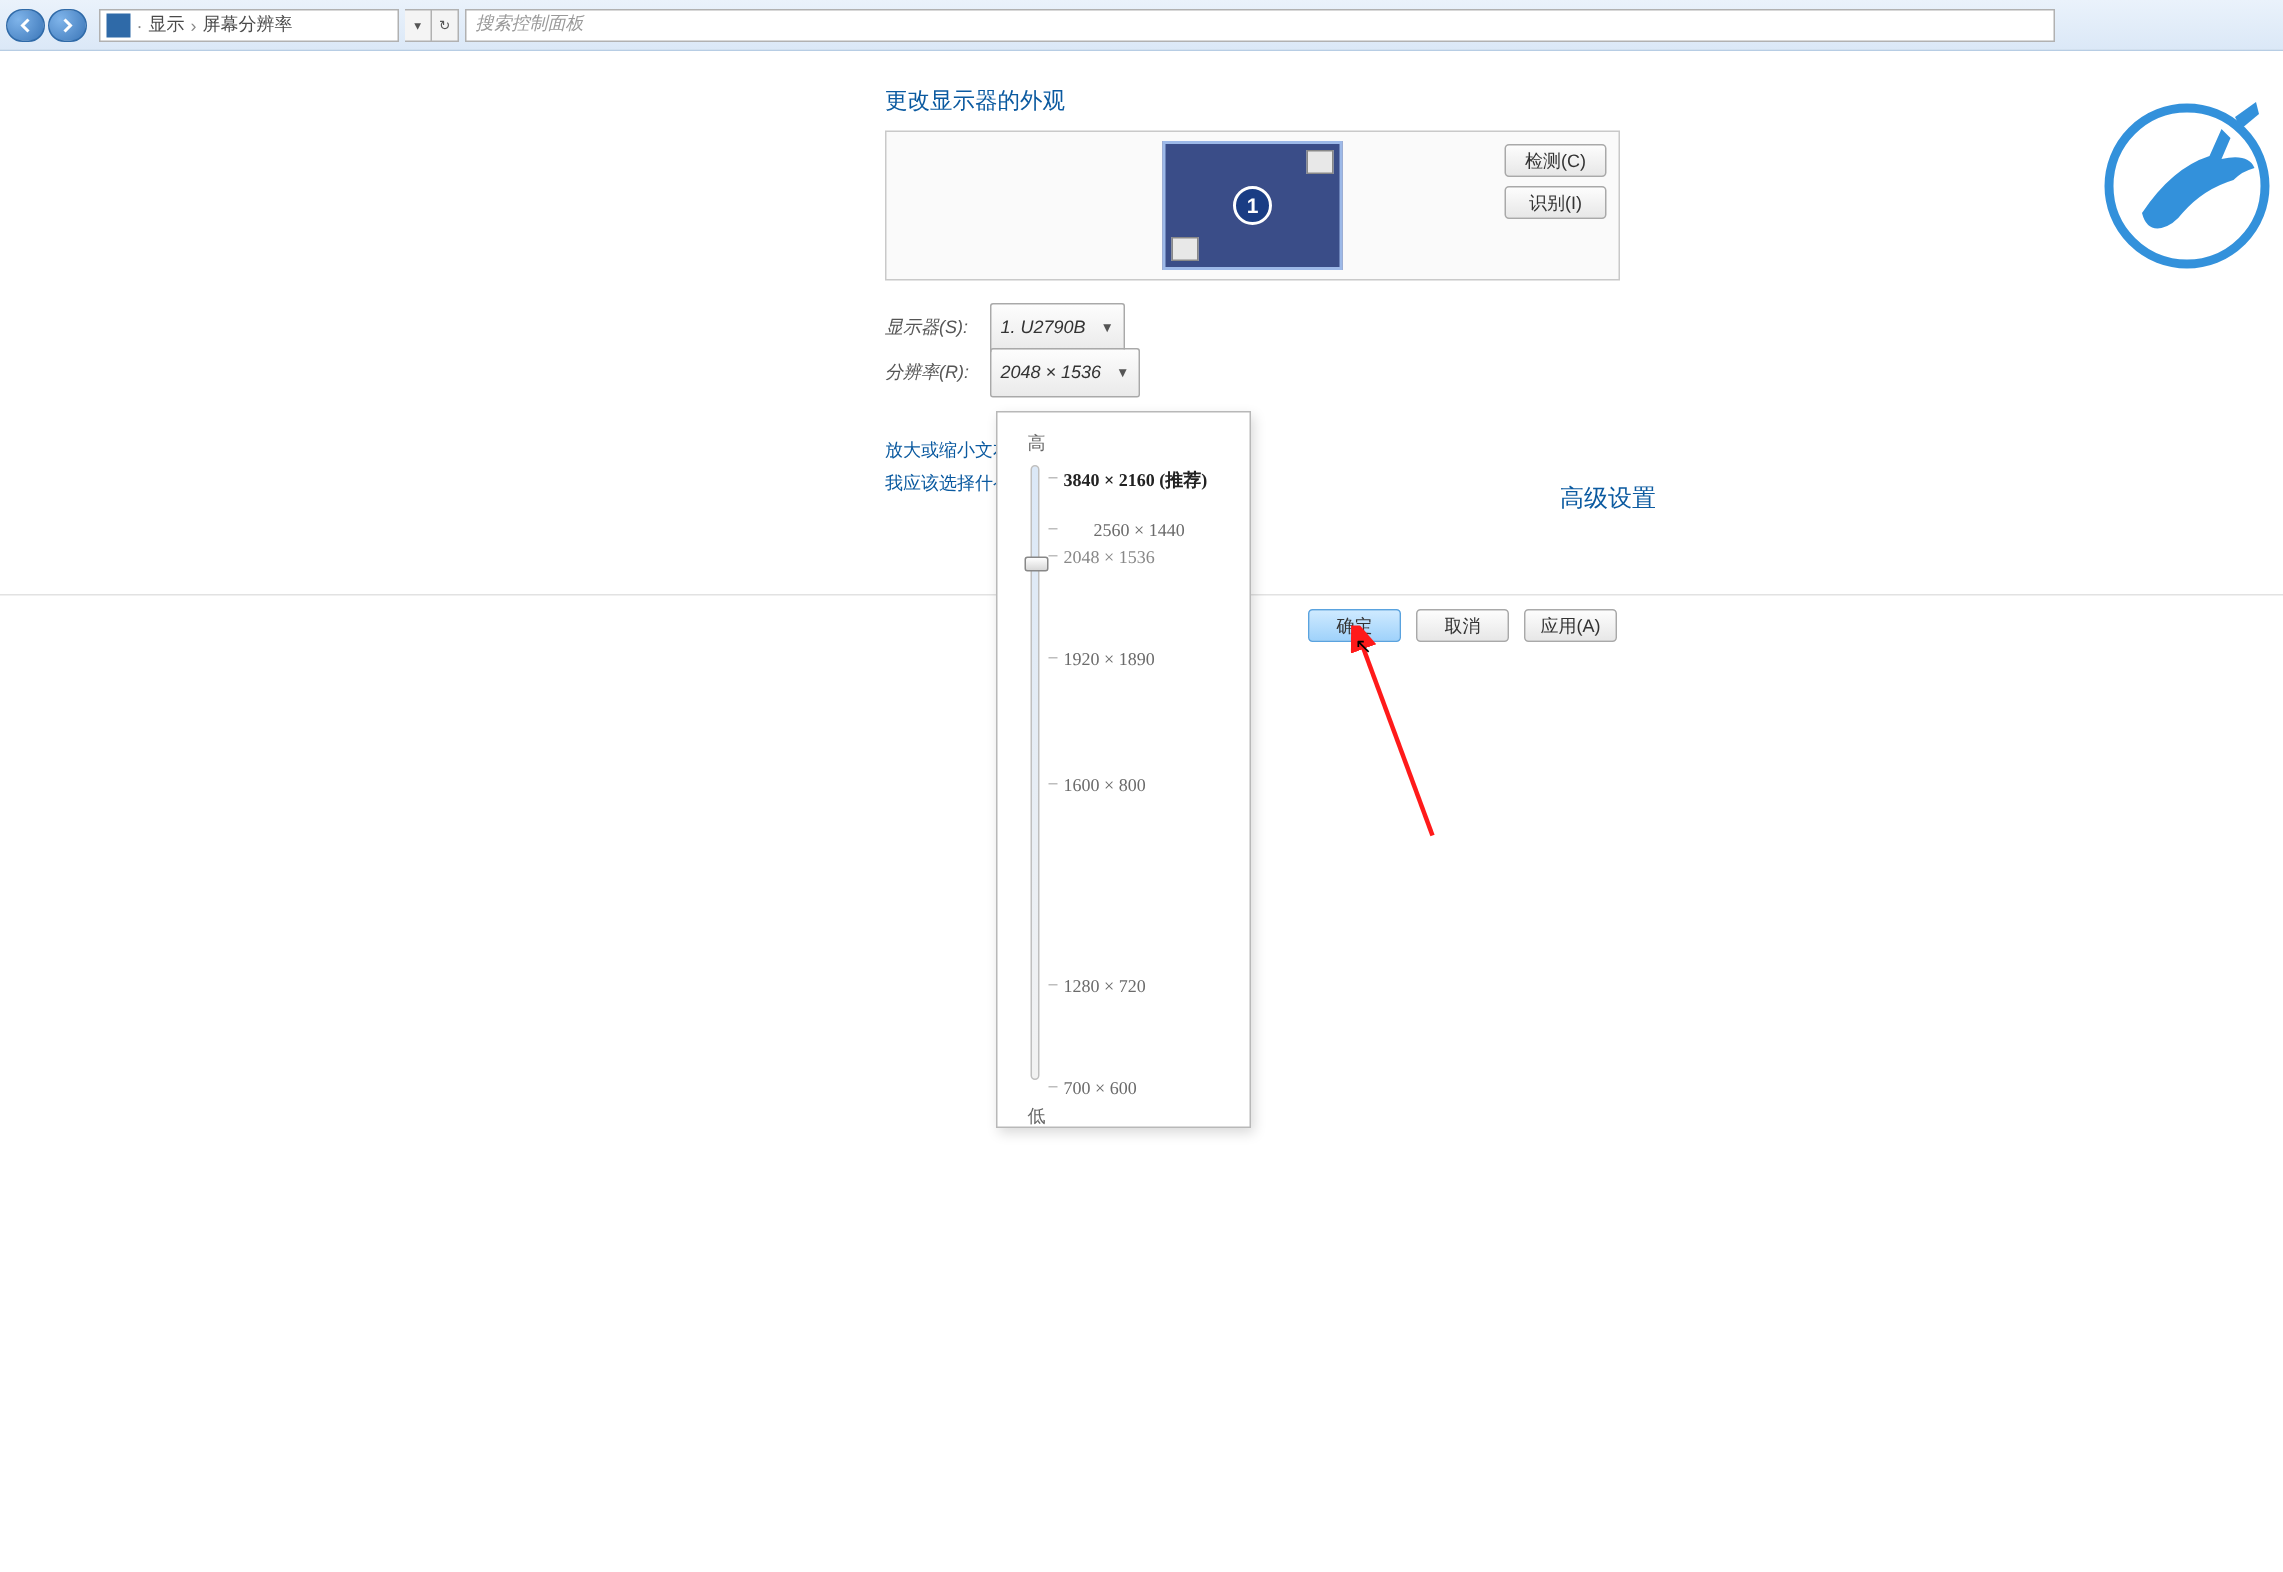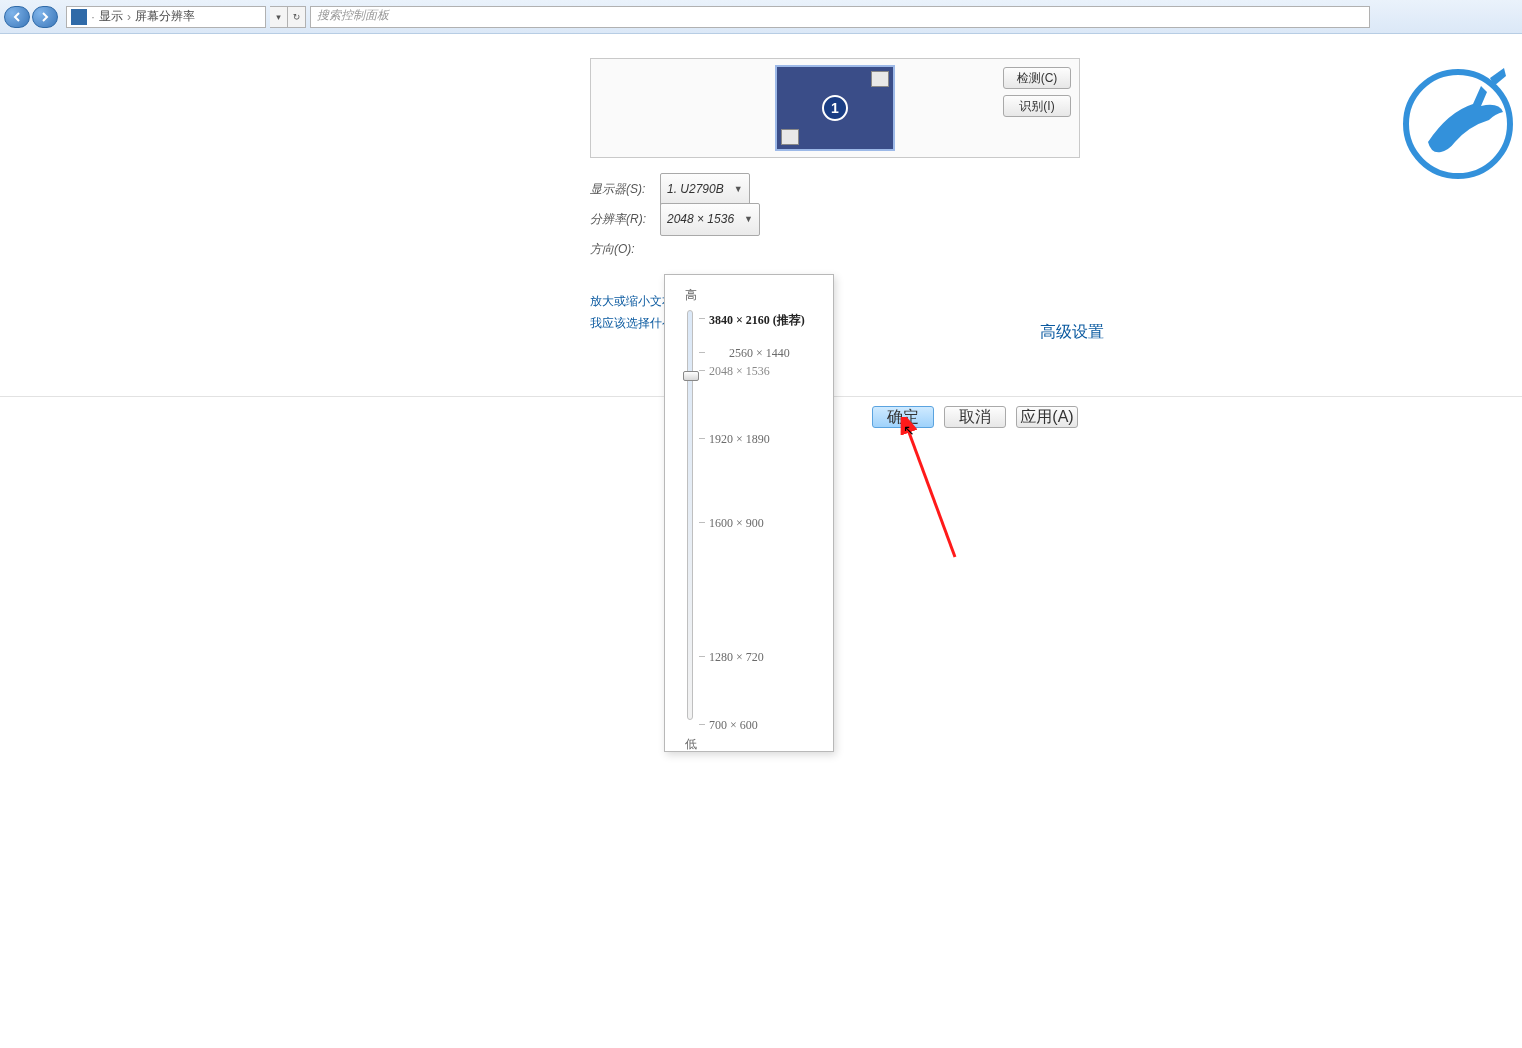--- a/index.html
+++ b/index.html
@@ -117,21 +117,21 @@
   .hr { position:absolute; left:0; top:362px; right:0; height:1px; background:#e2e2e2; }
 
   .action-row {
     position:absolute; left:872px; top:372px;
     display:flex; gap:10px;
   }
   .act-btn {
     width:62px;height:22px;
     background:linear-gradient(#fdfdfd,#e7e7e7);
     border:1px solid #a9a9a9;border-radius:3px;
-    font-size:16px;color:#333;
+    font-size:12px;color:#333;
     display:flex;align-items:center;justify-content:center;
   }
   .act-btn.primary {
     background:linear-gradient(#cfeaff,#9fd2fb);
     border:1px solid #5aa3df;
   }
 
   
   .res-popup {
     position:absolute; left:664px; top:240px;
@@ -212,20 +212,21 @@
     <span>屏幕分辨率</span>
   </div>
   <div class="drop-btn">▾</div>
   <div class="drop-btn">↻</div>
   <div class="search-bar">
     <span>搜索控制面板</span>
   </div>
 </div>
 
 <div class="content">
+  <div class="page-title">更改显示器的外观</div>
 
   <div class="monitor-panel">
     <div class="monitor-preview">
       <div class="mini-mon tr"></div>
       <div class="mini-mon bl"></div>
       <div class="num">1</div>
     </div>
     <div class="panel-btns">
       <div class="panel-btn">检测(C)</div>
       <div class="panel-btn">识别(I)</div>
@@ -239,23 +240,20 @@
         <span>1. U2790B</span>
         <span class="caret">▼</span>
       </div>
     </div>
     <div class="form-row">
       <span class="lbl">分辨率(R):</span>
       <div class="combo res">
         <span>2048 × 1536</span>
         <span class="caret">▼</span>
       </div>
-    </div>
-    <div class="form-row">
-      <span class="lbl">方向(O):</span>
     </div>
   </div>
 
   <a class="adv-link">高级设置</a>
 
   <div class="help-links">
     <a>放大或缩小文本</a>
     <a>我应该选择什么</a>
   </div>
 
@@ -276,21 +274,21 @@
       <div class="ticks" id="ticks">
           <div class="tick-mark" style="top: 8px;"></div>
           <div class="tick-label rec" style="top: 2px;">3840 × 2160 (推荐)</div>
           <div class="tick-mark" style="top: 42px;"></div>
           <div class="tick-label" style="top: 36px; margin-left: 20px;">2560 × 1440</div>
           <div class="tick-mark" style="top: 60px;"></div>
           <div class="tick-label sel" style="top: 54px;">2048 × 1536</div>
           <div class="tick-mark" style="top: 128px;"></div>
           <div class="tick-label" style="top: 122px;">1920 × 1890</div>
           <div class="tick-mark" style="top: 212px;"></div>
-          <div class="tick-label" style="top: 206px;">1600 × 900</div>
+          <div class="tick-label" style="top: 206px;">1600 × 800</div>
           <div class="tick-mark" style="top: 346px;"></div>
           <div class="tick-label" style="top: 340px;">1280 × 720</div>
           <div class="tick-mark" style="top: 414px;"></div>
           <div class="tick-label" style="top: 408px;">700 × 600</div>
         </div>
     </div>
     <div class="lbl-bot">低</div>
   </div>
 
   <svg class="arrow" width="80" height="150">

